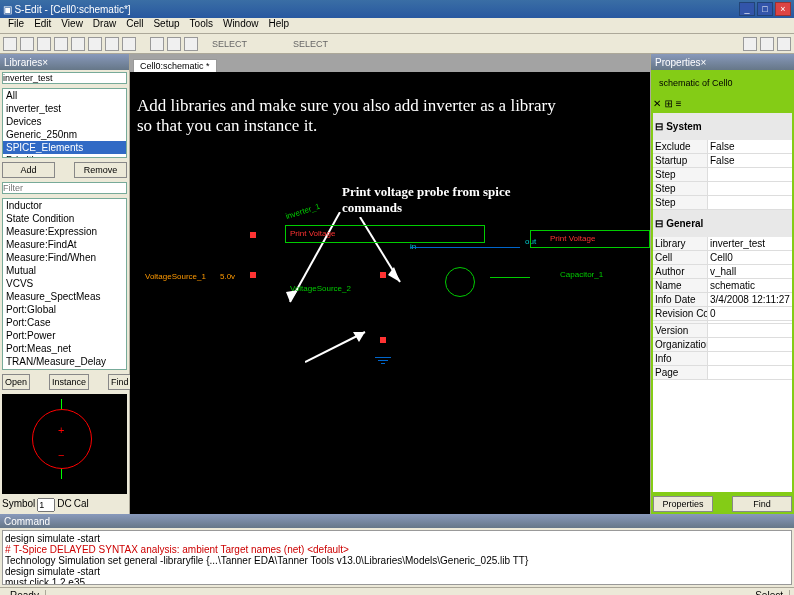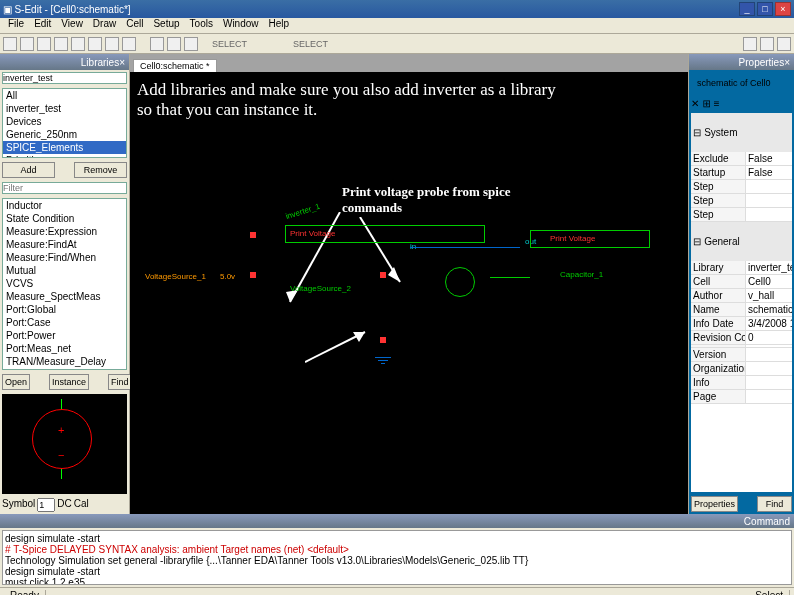--- a/index.html
+++ b/index.html
@@ -8,52 +8,52 @@
 .titlebar .title{flex:1;padding-left:2px}
 .titlebar .winbtns{display:flex;gap:2px}
 .titlebar .winbtn{width:16px;height:14px;background:#d44;color:#fff;display:flex;align-items:center;justify-content:center;font-size:9px;border:1px solid #933}
 .titlebar .winbtn.min,.titlebar .winbtn.max{background:#35a;border-color:#247}
 .menubar{height:16px;background:#ece9d8;display:flex;padding:0 3px;border-bottom:1px solid #aca899}
 .menubar span{padding:0 5px;font-size:10px}
 .toolbar{height:20px;background:#ece9d8;display:flex;align-items:center;padding:0 3px;border-bottom:1px solid #aca899;gap:3px}
 .tbtn{width:14px;height:14px;background:#f0f0f0;border:1px solid #999;display:inline-block}
 .main{display:flex;height:460px}
 .left-panel{width:130px;background:#ece9d8;border-right:1px solid #aca899;display:flex;flex-direction:column}
-.panel-hdr{height:16px;background:linear-gradient(#89b,#678);color:#fff;display:flex;align-items:center;padding:0 4px;font-size:9px;justify-content:flex-end}
+.panel-hdr{height:16px;background:linear-gradient(#89b,#678);color:#fff;display:flex;align-items:center;padding:0 4px;font-size:9px;justify-content:flex-start}
 .panel-hdr .x{cursor:pointer}
 .lib-list{background:#fff;border:1px solid #7a9;margin:2px;font-size:9px;overflow:auto}
 .lib-list div{padding:1px 3px;white-space:nowrap}
 .lib-list .sel{background:#316ac5;color:#fff}
 .btn-row{display:flex;gap:19px;padding:2px}
 .btn{flex:1;background:#ece9d8;border:1px solid #888;font-size:9px;padding:2px;text-align:center}
 .preview{height:100px;background:#000;margin:2px;position:relative}
 .preview-circle{position:absolute;width:60px;height:60px;border:1px solid red;border-radius:50%;left:30px;top:15px}
 .preview-plus{position:absolute;color:red;left:56px;top:30px;font-size:11px}
 .preview-minus{position:absolute;color:red;left:56px;top:55px;font-size:11px}
 .preview-line{position:absolute;width:1px;height:10px;background:#0f0;left:59px;top:5px}
 .preview-line2{position:absolute;width:1px;height:10px;background:#0f0;left:59px;top:75px}
 .status-row{display:flex;padding:2px;gap:2px;font-size:9px}
 .canvas-wrap{flex:1;display:flex;flex-direction:column}
 .tab-row{height:18px;background:#a3a3a3;display:flex;align-items:flex-end;padding:0 3px}
 .tab{background:#fff;border:1px solid #999;border-bottom:none;padding:1px 6px;font-size:9px}
 .canvas{flex:1;background:#000;position:relative;overflow:hidden}
 .dots{position:absolute;inset:0;background-image:radial-gradient(#333 0.5px,transparent 0.5px);background-size:12px 12px}
 .annotation{position:absolute;background:rgba(0,0,0,0.85);color:#000;font-family:"Times New Roman",serif;font-size:16px;padding:2px}
-.ann1{left:5px;top:6px;width:440px;background:#000;color:#fff;font-size:17px;line-height:1.2}
+.ann1{left:5px;top:22px;width:440px;background:#000;color:#fff;font-size:17px;line-height:1.2}
 .ann2{left:210px;top:110px;width:200px;color:#fff;font-weight:bold;font-size:13px}
 .ann3{left:125px;top:250px;width:120px;color:#fff;font-weight:bold;font-size:13px}
 .schem-text{position:absolute;font-size:8px}
 .green{color:#0c0}.red{color:#f33}.cyan{color:#0cc}.orange{color:#f90}
 .box{position:absolute;border:1px solid #0c0}
-.right-panel{width:106px;background:#0369a1;border-left:1px solid #aca899;display:flex;flex-direction:column}
+.right-panel{width:144px;background:#84cc16;border-left:1px solid #aca899;display:flex;flex-direction:column}
 .prop-grid{background:#fff;margin:2px;font-size:8px;flex:1;overflow:auto}
 .prop-grid .row{display:flex;border-bottom:1px solid #ddd}
 .prop-grid .k{width:55px;padding:1px 2px;background:#f5f5f5;border-right:1px solid #ddd;white-space:nowrap;overflow:hidden}
 .prop-grid .v{flex:1;padding:1px 2px;white-space:nowrap;overflow:hidden}
-.prop-grid .grp{background:#e8e8e8;font-weight:normal;padding:14px 2px}
+.prop-grid .grp{background:#e8e8e8;font-weight:bold;padding:8px 2px}
 .cmd-area{height:55px;background:#fff;border:1px solid #999;margin:2px;font-size:8px;padding:2px;overflow:hidden}
 .cmd-area .red{color:#c00}
 .statusbar{height:16px;background:#ece9d8;border-top:1px solid #aca899;display:flex;align-items:center;padding:0 4px;font-size:9px}
 .statusbar div{padding:0 6px;border-right:1px solid #aca899}
 .arrow{position:absolute;pointer-events:none}
 </style>
 </head>
 <body>
 
 <div class="titlebar">

